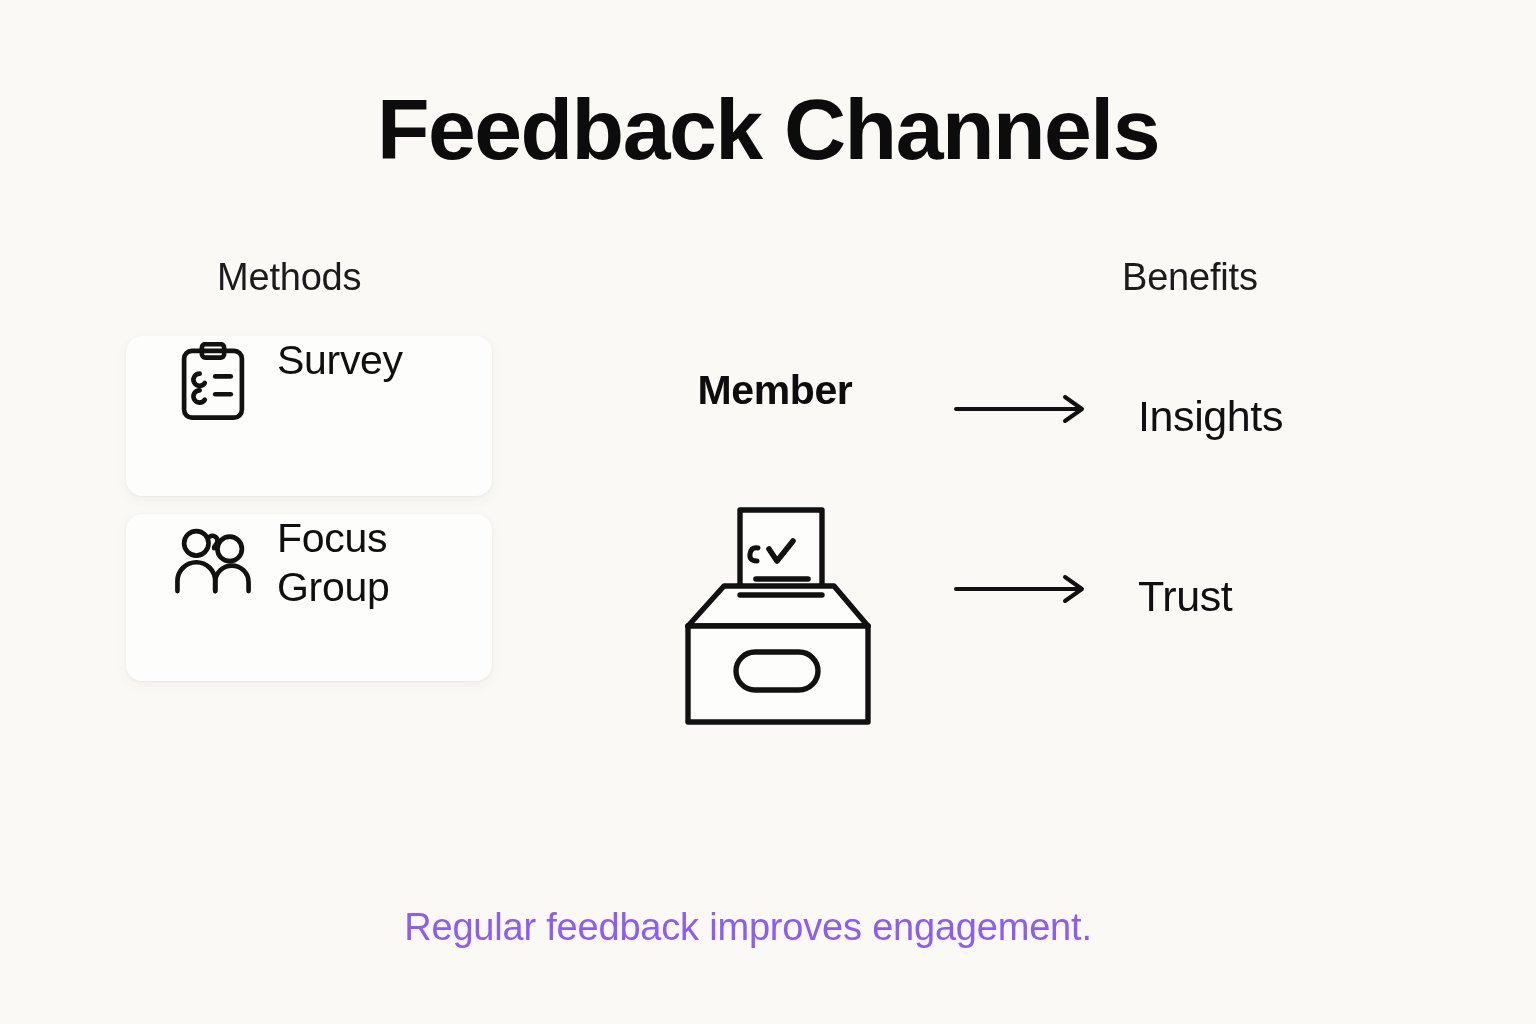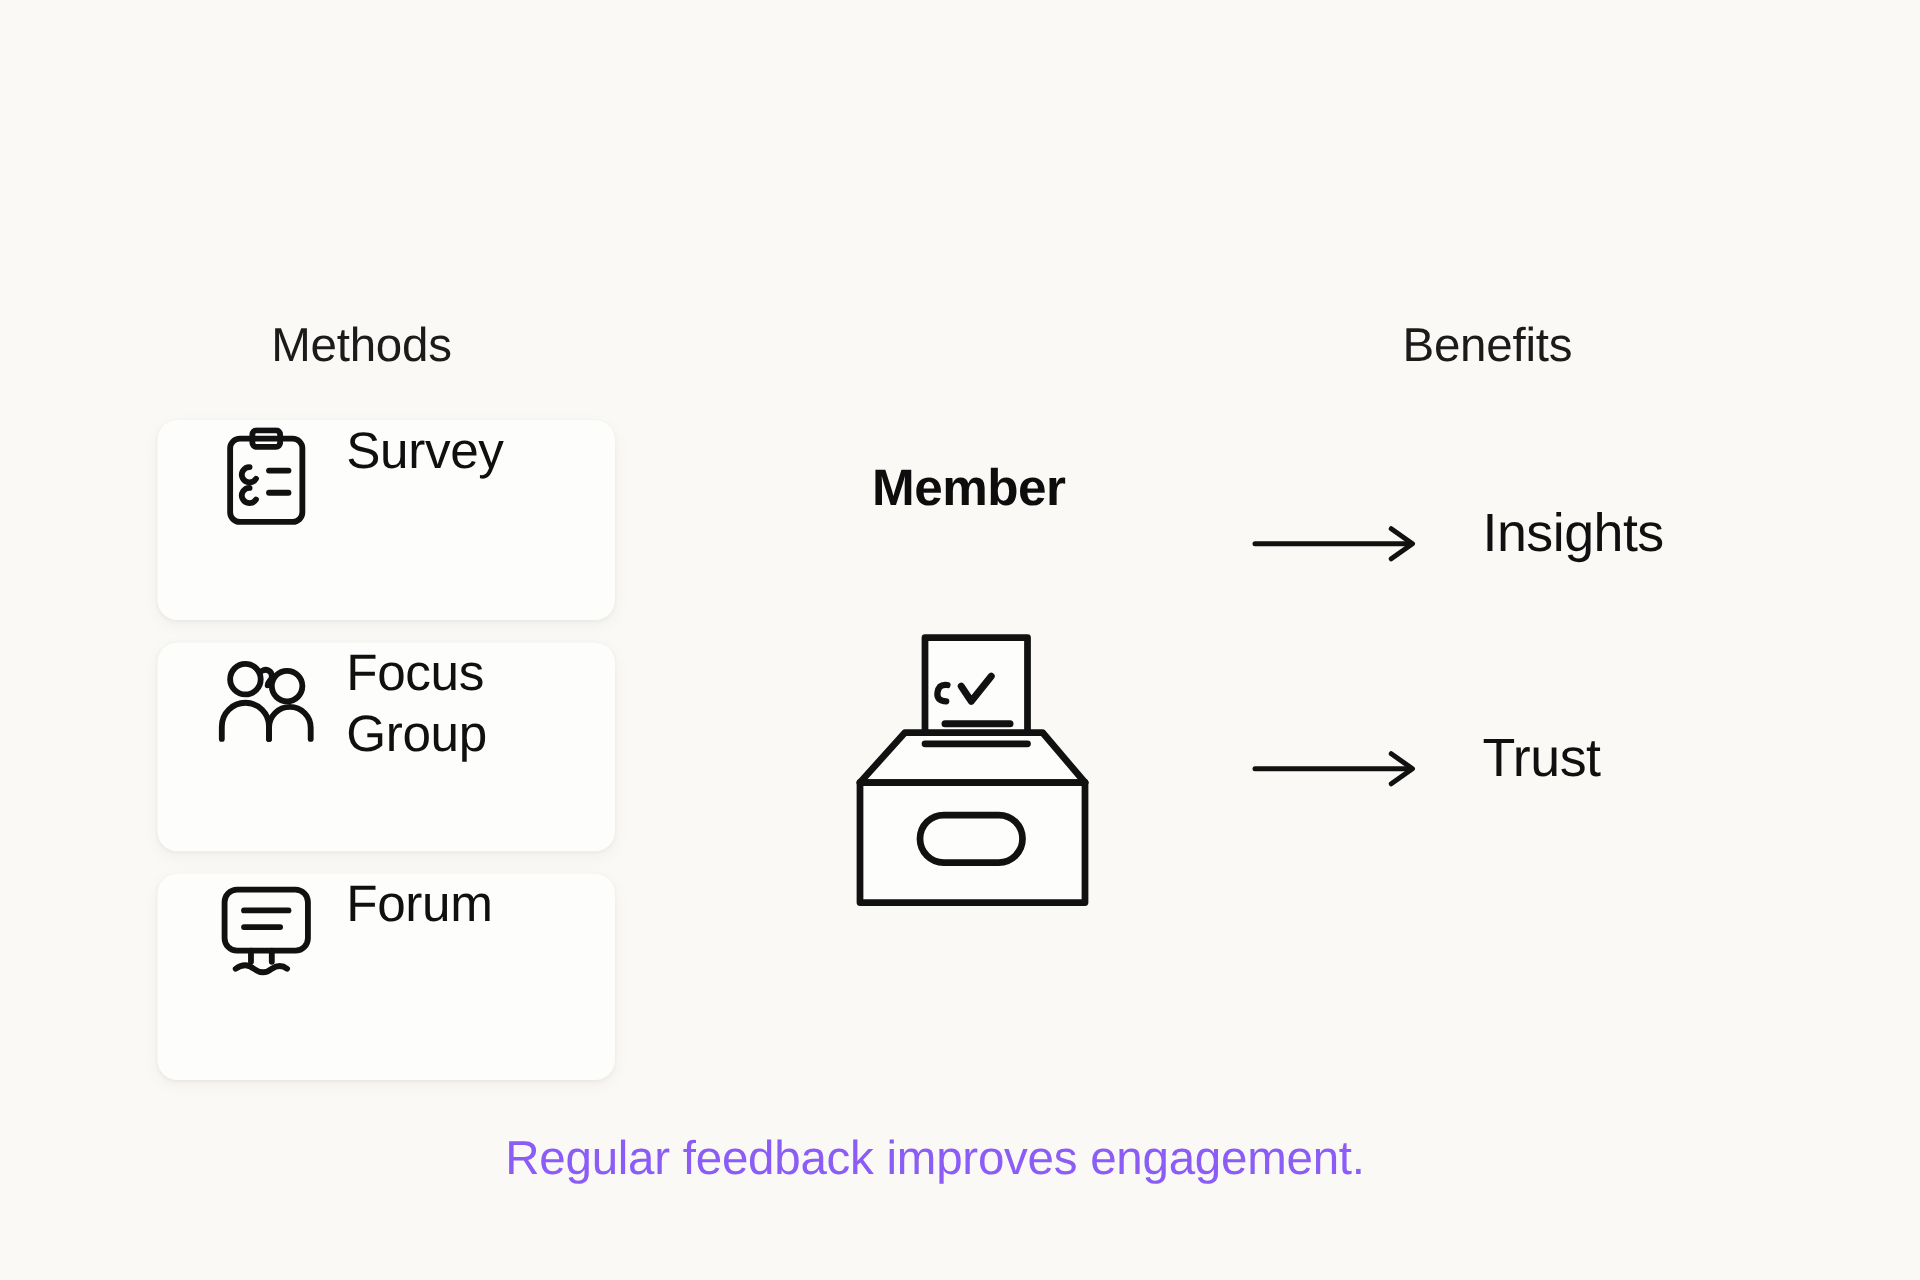--- a/index.html
+++ b/index.html
@@ -105,25 +105,25 @@
     position: absolute;
     top: 500px;
     left: 672px;
     width: 212px;
     height: 232px;
   }
 
   
   .benefit-row {
     position: absolute;
-    left: 1000px;
+    left: 952px;
     width: 430px;
     height: 60px;
     display: flex;
-    align-items: flex-end;
+    align-items: flex-start;
   }
   .row-1 { top: 392px; }
   .row-2 { top: 572px; }
   .row-3 { top: 750px; }
 
   .arrow {
     flex: 0 0 auto;
     width: 140px;
     height: 34px;
   }
@@ -149,20 +149,21 @@
     letter-spacing: -0.2px;
     white-space: nowrap;
     margin-left: 38px;
   }
 </style>
 </head>
 <body>
 
 <div class="canvas">
 
+  <div class="title">Feedback Channels</div>
 
   <div class="col-heading heading-methods">Methods</div>
   <div class="col-heading heading-benefits">Benefits</div>
 
   <div class="methods-col">
 
     <div class="method-card card-survey">
       <div class="method-icon">
         <svg viewBox="0 0 64 72" width="72" height="80" fill="none" stroke="#111111" stroke-width="4.2" stroke-linecap="round" stroke-linejoin="round">
           <rect x="6" y="8" width="52" height="60" rx="7"></rect>
@@ -187,35 +188,20 @@
           <path d="M38 60 v-8 a15 15 0 0 1 30 0 v8"></path>
           <path d="M33 11 a4.5 4.5 0 0 1 7 4 c0 3 -3 3.6 -3 6.4"></path>
         </svg>
       </div>
       <div class="method-label">
         <span>Focus</span>
         <span class="l2">Group</span>
       </div>
     </div>
 
-    <div class="method-card card-forum">
-      <div class="method-icon">
-        <svg viewBox="0 0 72 70" width="80" height="78" fill="none" stroke="#111111" stroke-width="4.2" stroke-linecap="round" stroke-linejoin="round">
-          <rect x="6" y="5" width="60" height="44" rx="9"></rect>
-          <line x1="20" y1="20" x2="52" y2="20"></line>
-          <line x1="20" y1="32" x2="46" y2="32"></line>
-          <path d="M25 49 v8"></path>
-          <path d="M40 49 v8"></path>
-          <path d="M14 62 q7 -5 13 0 q7 5 13 0 q6 -4 11 0"></path>
-        </svg>
-      </div>
-      <div class="method-label">
-        <span>Forum</span>
-      </div>
-    </div>
 
   </div>
 
   <div class="center-title">
     <span>Member</span>
   </div>
 
   <div class="ballot">
     <svg viewBox="0 0 212 232" width="212" height="232" fill="none" stroke="#111111" stroke-width="5.4" stroke-linecap="round" stroke-linejoin="round">
 

